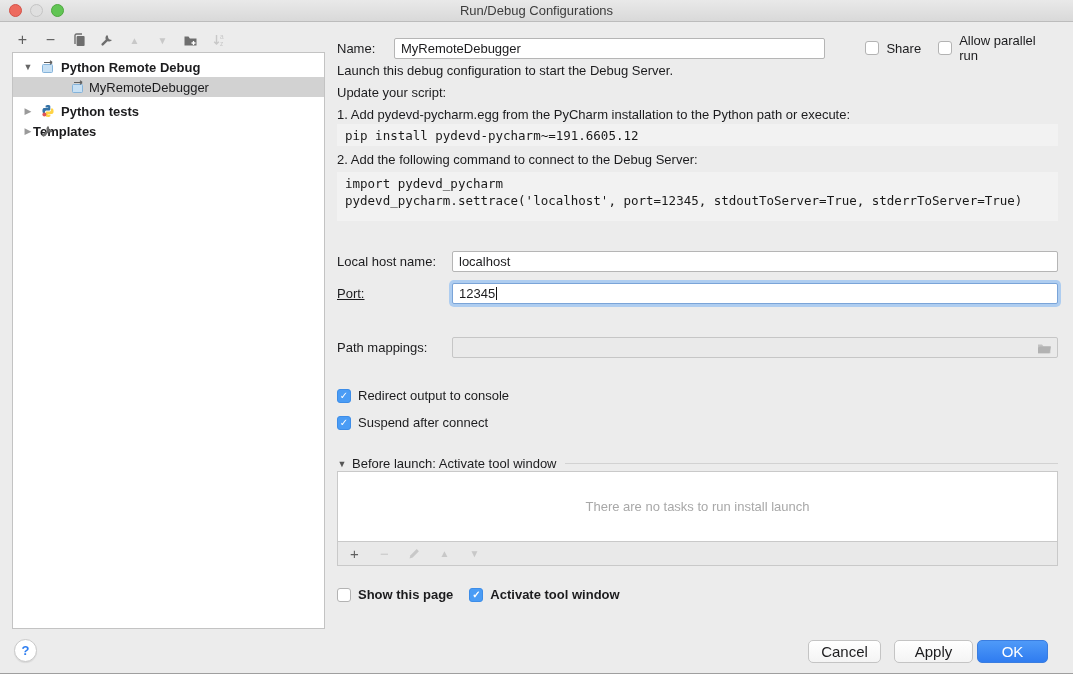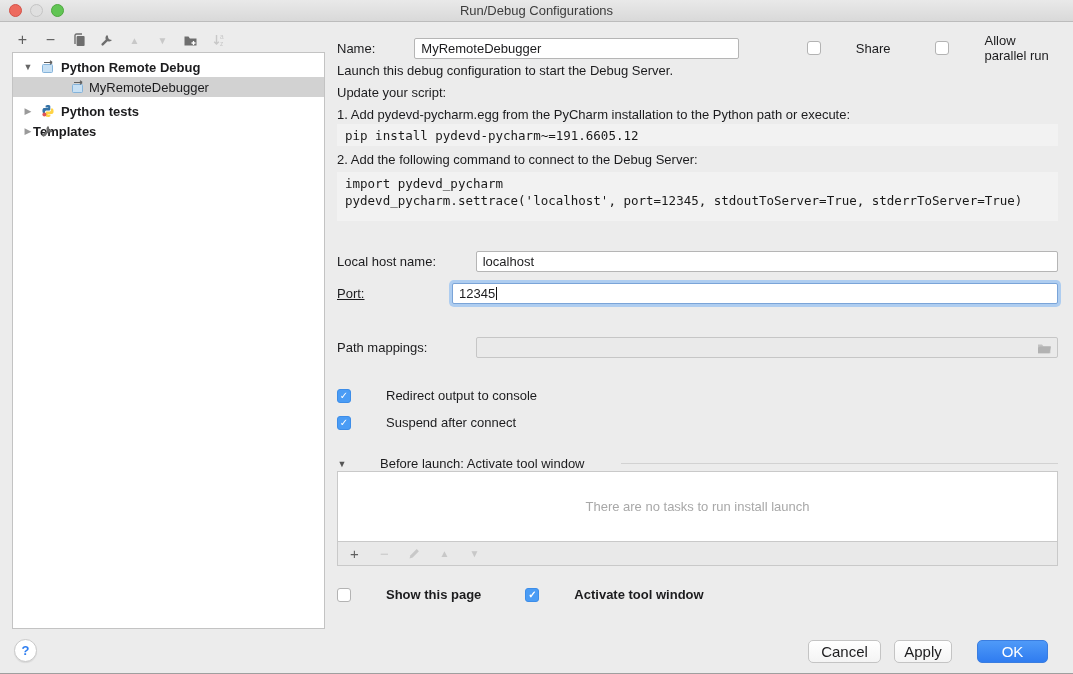--- a/index.html
+++ b/index.html
@@ -31,21 +31,21 @@
   .tree-row { position:relative; height:20px; display:flex; align-items:center; }
   .tree-row.selected { background:#d2d2d2; }
   .tw { position:absolute; font-size:9px; color:#666; width:10px; text-align:center; }
   .tw.dim { color:#9a9a9a; }
   .tree-label { font-weight:bold; }
   .tree-label.plain { font-weight:normal; }
   .ticon { position:absolute; width:14px; height:14px; }
 
   
   .pane { position:absolute; left:337px; top:30px; width:721px; }
-  .row { position:absolute; left:0; display:flex; align-items:center;gap:28px; }
+  .row { position:absolute; left:0; display:flex; align-items:center; }
   .txt { color:#1c1c1e; }
   .field { height:21px; border:1px solid #b5b5b5; border-radius:2px; background:#fff;
            padding:0 6px; font-family:"Liberation Sans", sans-serif; font-size:13px; color:#1c1c1e; }
   .code { position:absolute; left:0; width:721px; background:#f2f2f2;
           font-family:"DejaVu Sans Mono", monospace; font-size:12.5px; color:#1a1a1a;
           padding:3px 8px; line-height:17px; }
   .cb { width:14px; height:14px; border:1px solid #b3b3b3; border-radius:3px; background:#fff;
         display:inline-flex; align-items:center; justify-content:center; flex:none; }
   .cb.checked { background:#4a9cf5; border-color:#3d8de8; color:#fff; font-size:10px; }
   .cb.checked::after { content:"✓"; }
@@ -244,16 +244,16 @@
       <span class="cb-label">Show this page</span>
       <span class="cb checked" style="margin-left:16px;"></span>
       <span class="cb-label">Activate tool window</span>
     </div>
   </div>
 
   <div class="help-btn">
     <span>?</span>
   </div>
   <div class="btn" style="left:808px; width:73px;">Cancel</div>
-  <div class="btn" style="left:894px; width:58px;">Apply</div>
+  <div class="btn" style="left:894px; width:79px;">Apply</div>
   <div class="btn primary" style="left:977px; width:71px;">OK</div>
 
 </div>
 
 </body></html>

